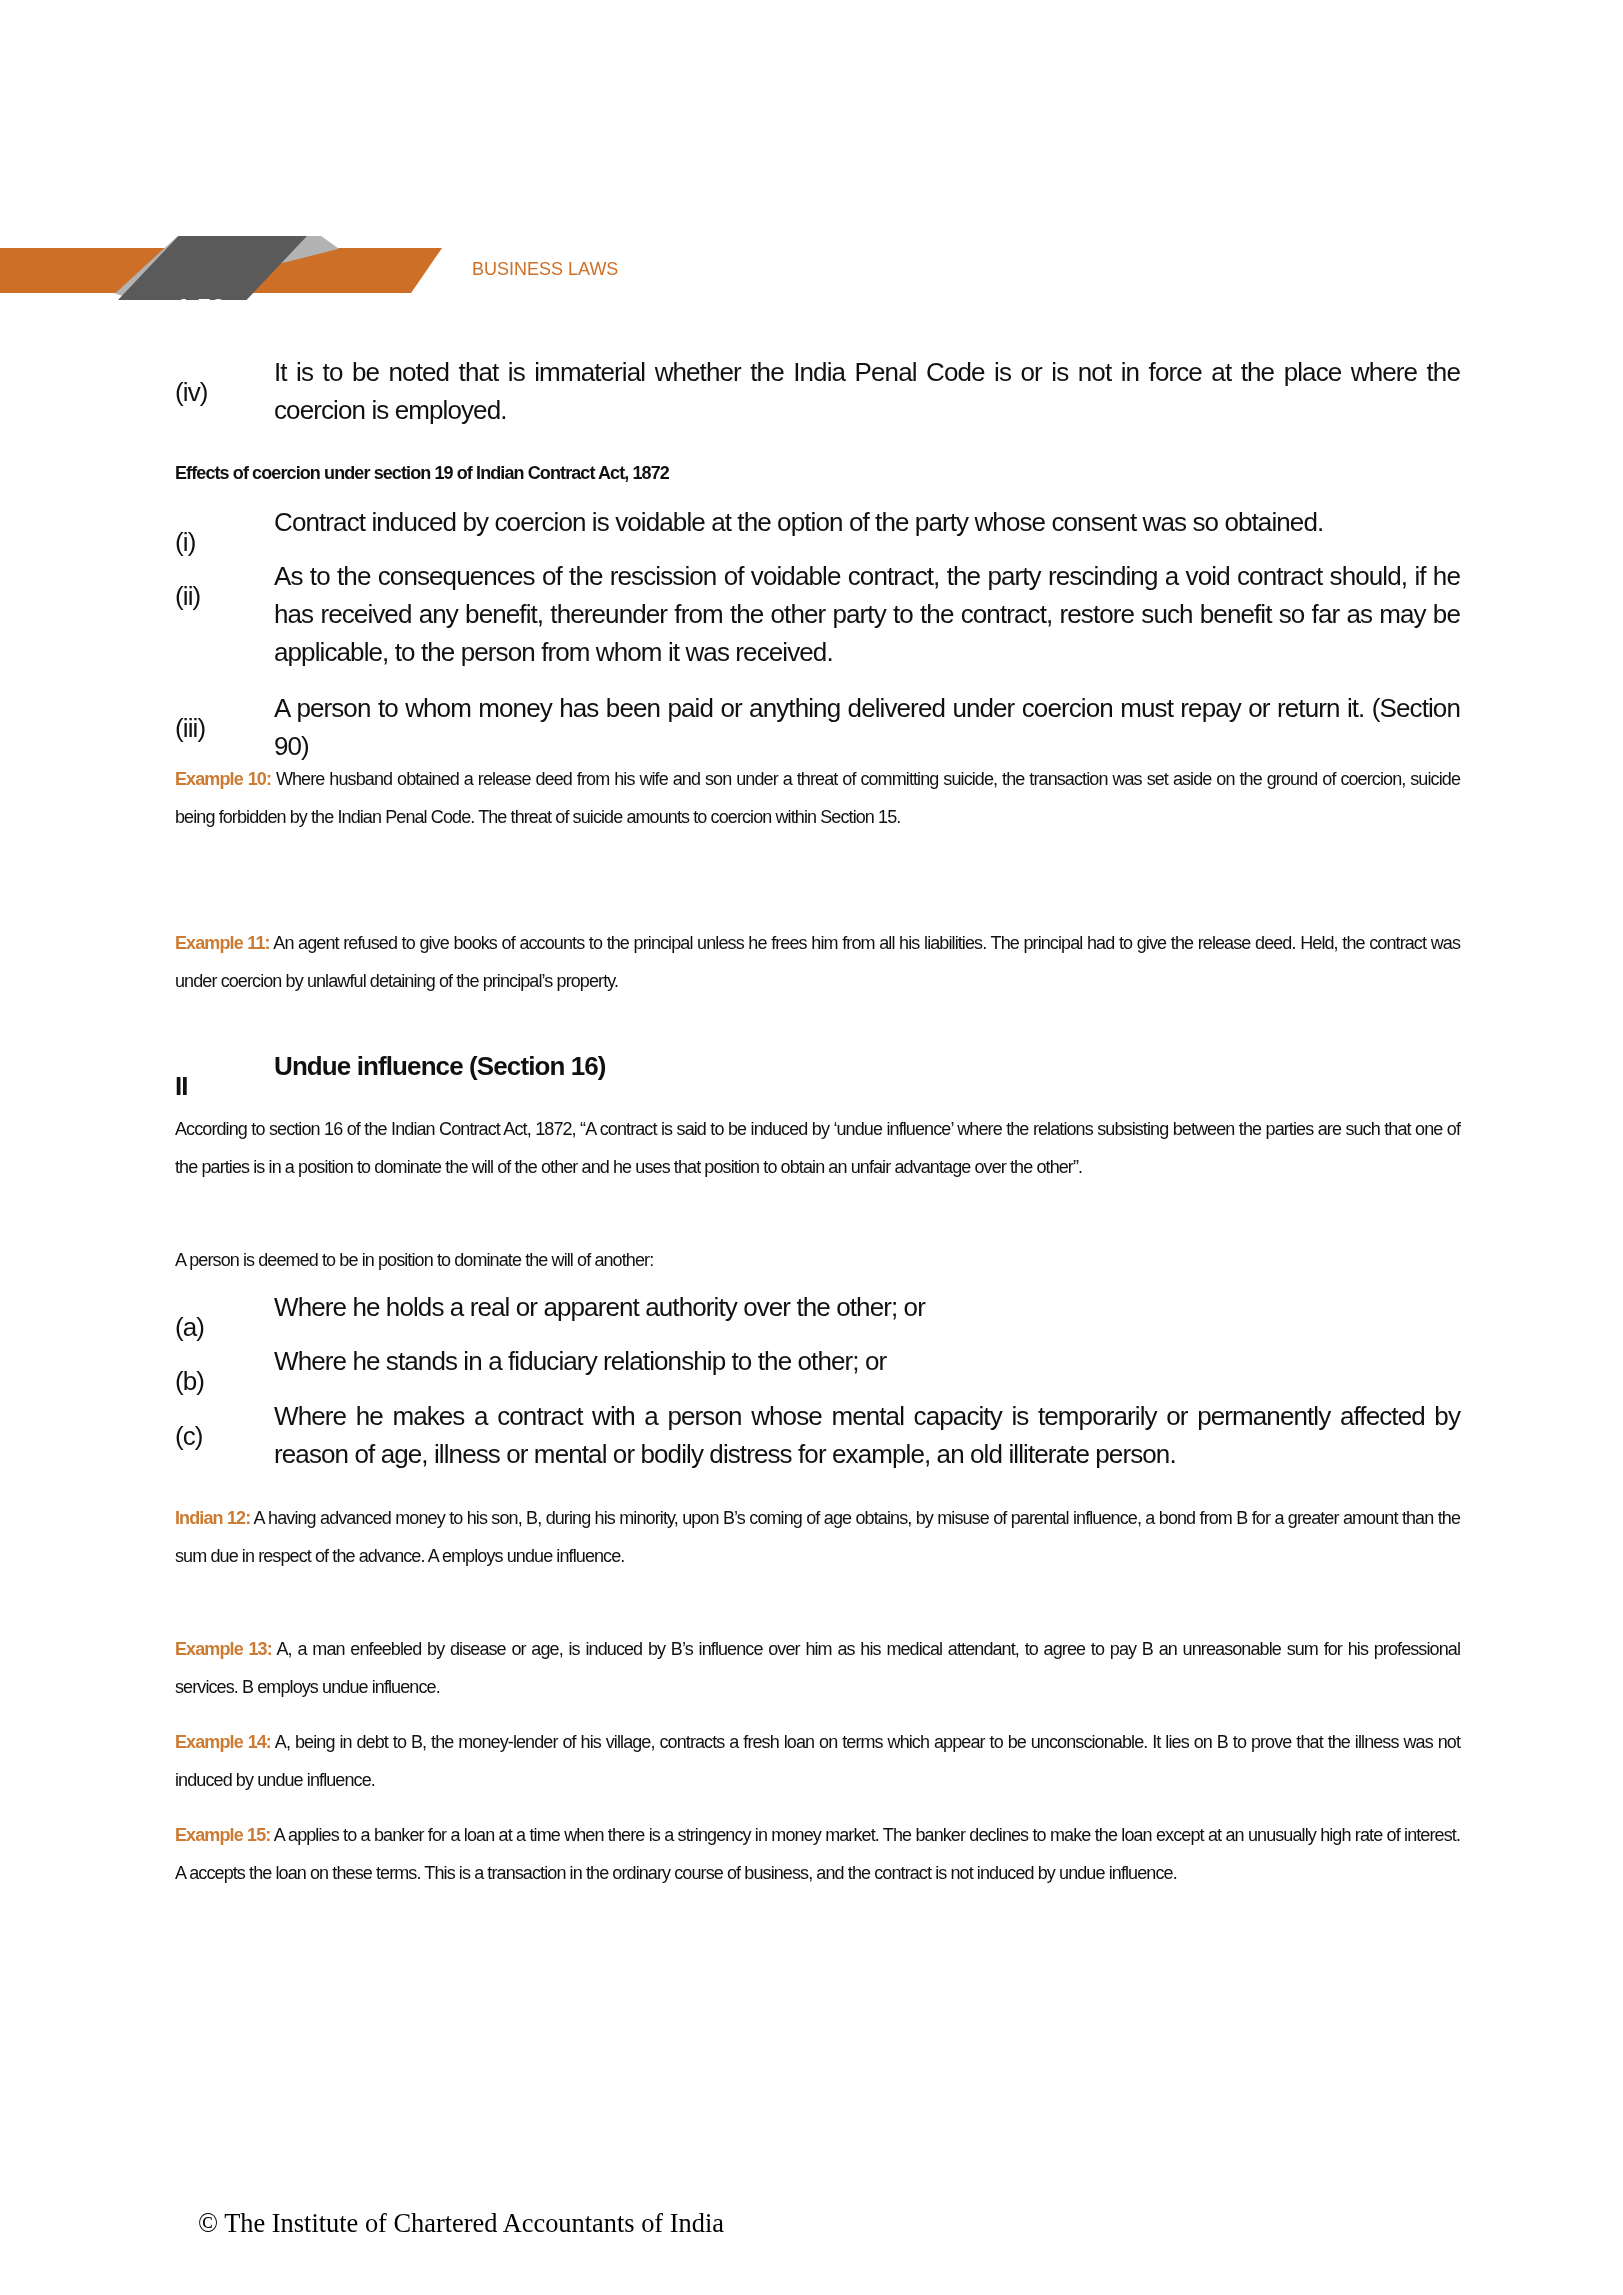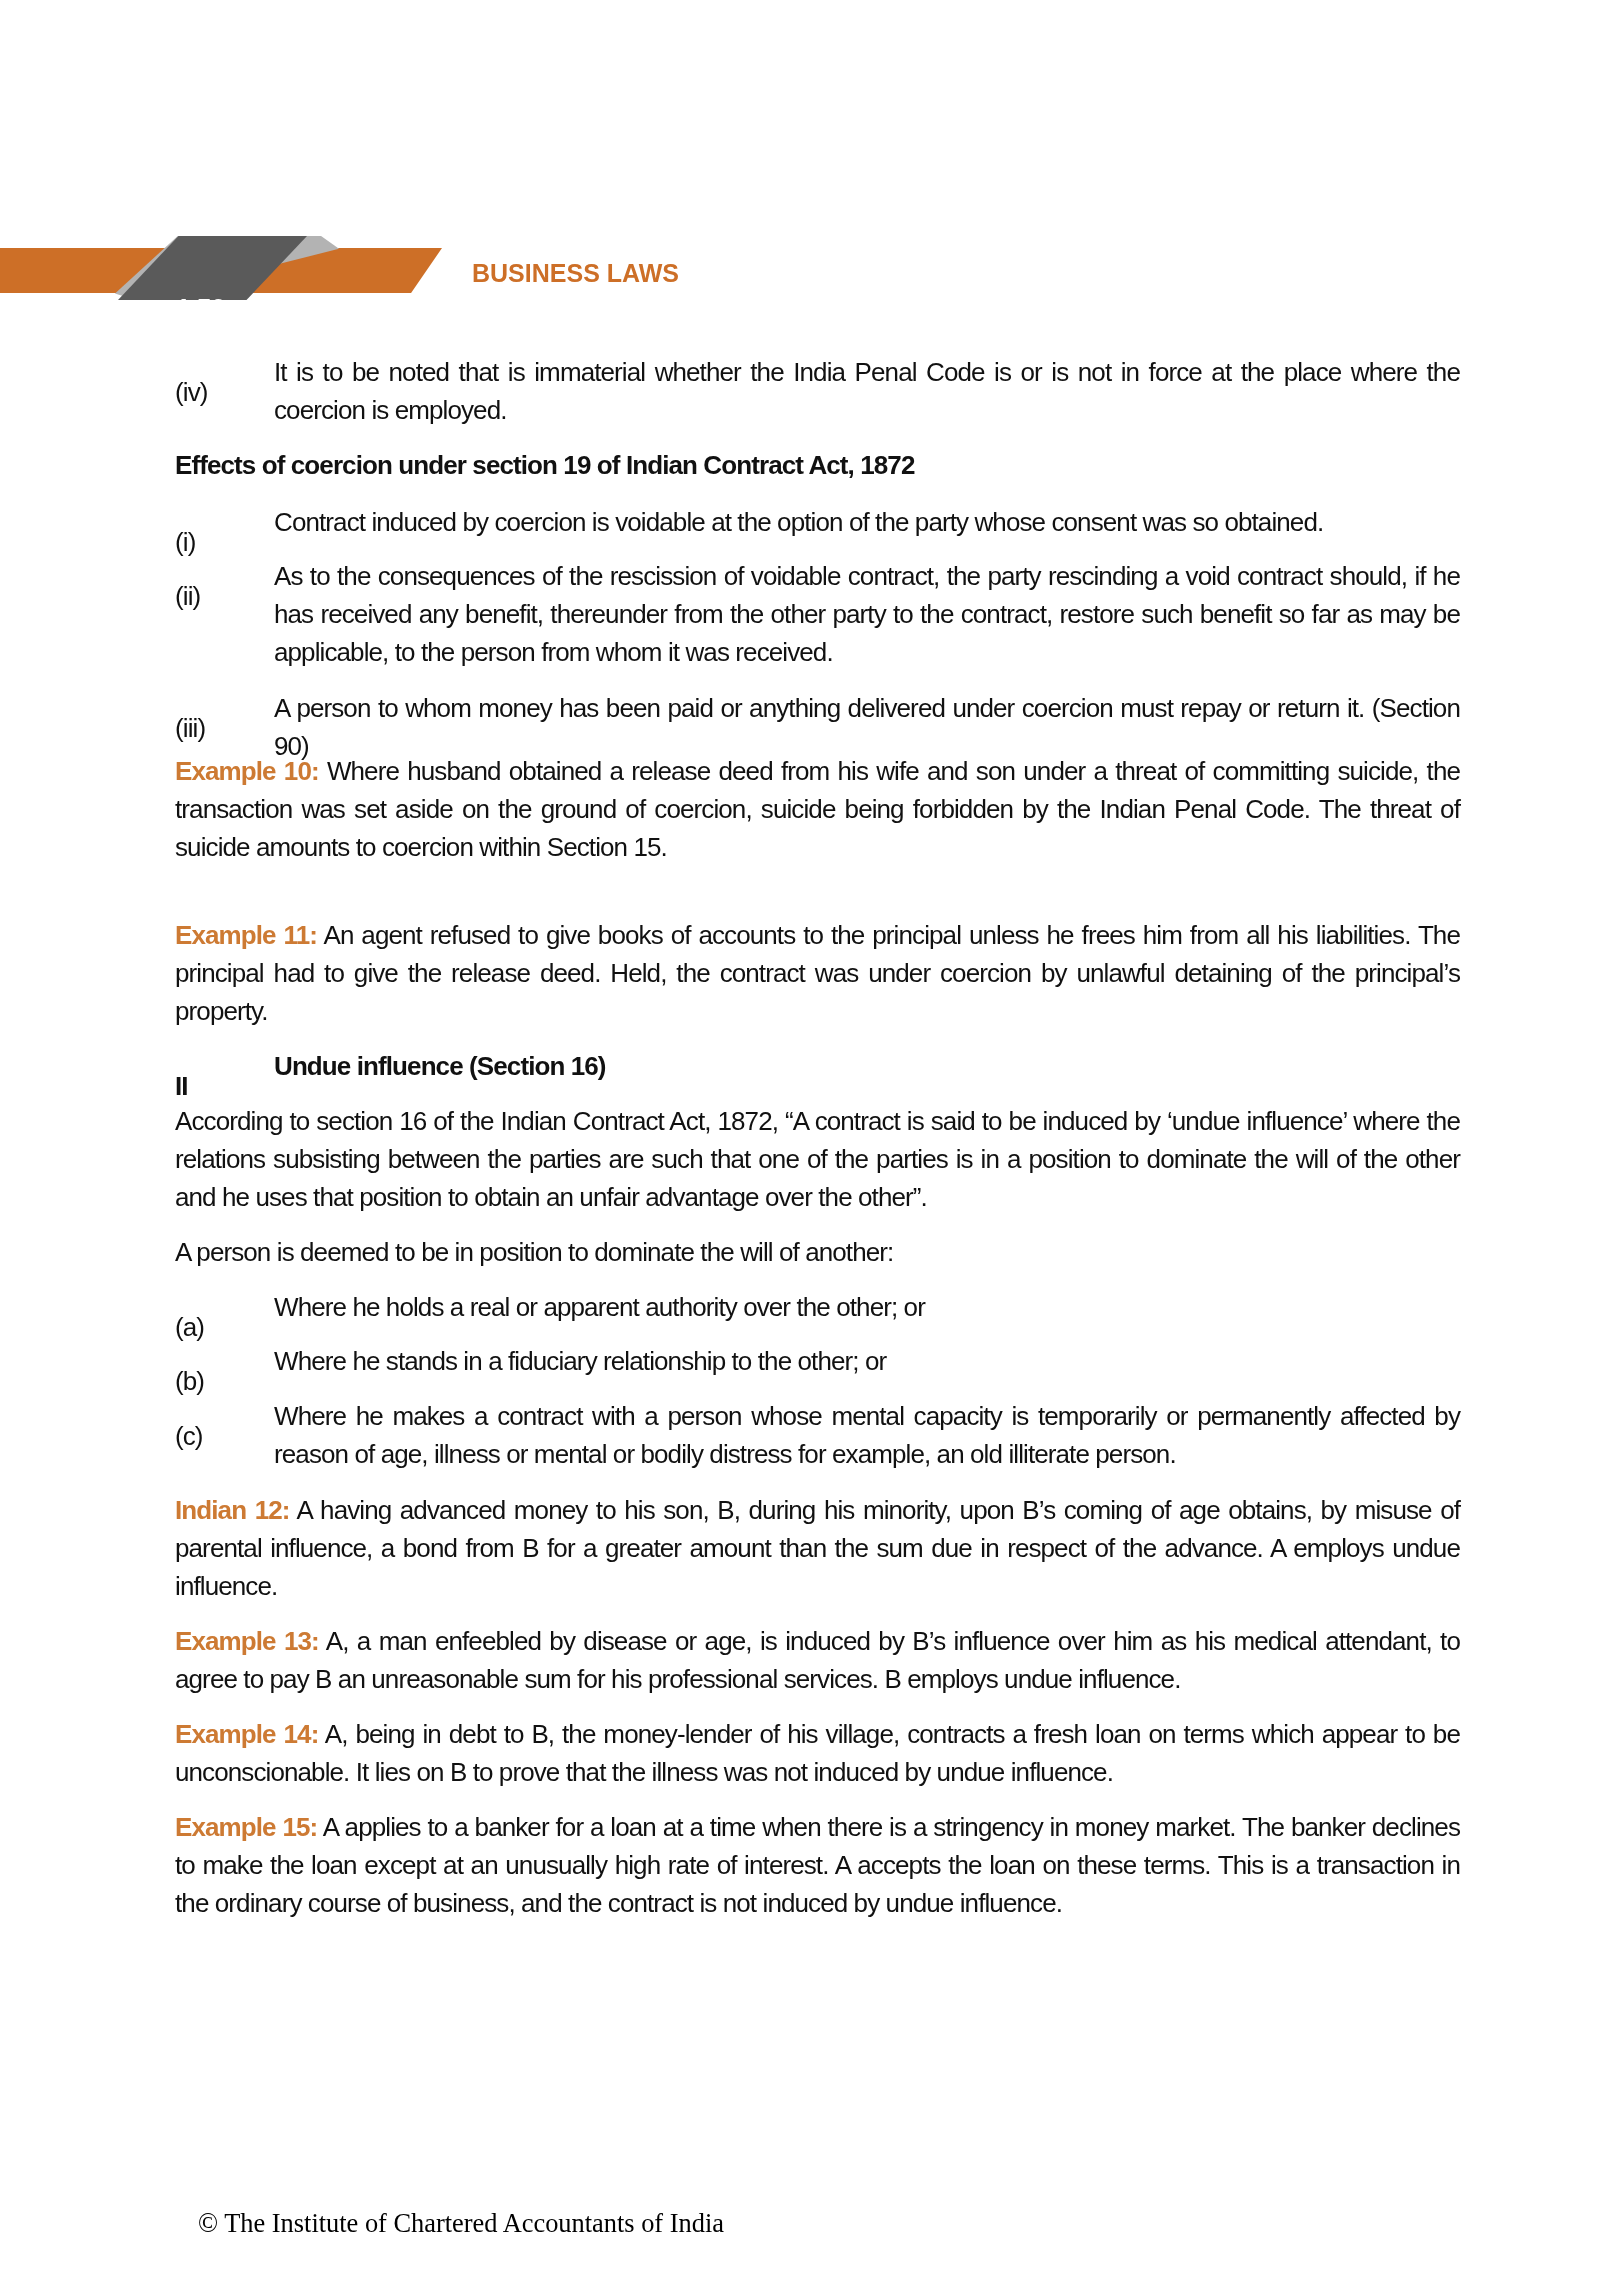--- a/index.html
+++ b/index.html
@@ -7,23 +7,23 @@
          font-family: "Liberation Sans", sans-serif; color: #111; }
   .hdr-band { position: absolute; left: 0; top: 248px; width: 442px; height: 45px;
               background: #cd6f27; clip-path: polygon(0 0, 100% 0, 93% 100%, 0 100%); }
   .hdr-shadow { position: absolute; left: 115px; top: 236px; width: 224px; height: 64px;
                 background: #b3b3b3; clip-path: polygon(28% 0, 92% 0, 100% 20%, 9% 100%, 0 90%); }
   .hdr-box { position: absolute; left: 118px; top: 236px; width: 189px; height: 64px;
              background: #5a5a5a; clip-path: polygon(32% 0, 100% 0, 68% 100%, 0 100%); }
   .page-num { position: absolute; left: 172px; top: 257px; width: 57px; text-align: center;
               color: #fff; font-weight: bold; font-size: 26.4px; letter-spacing: -0.6px; margin-top: 36px; }
   .book-title { position: absolute; left: 472px; top: 259px; color: #cd6f27;
-                font-weight: bold; font-size: 25px; letter-spacing: 0px; }
-  .blk { position: absolute; left: 175px; width: 1285px; font-size: 26px; line-height: 38px;
-         letter-spacing: -0.9px; text-align: justify; }
+                font-weight: normal; font-size: 18px; letter-spacing: 0px; }
+  .blk { position: absolute; left: 175px; width: 1285px; font-size: 18px; line-height: 38px;
+         letter-spacing: -0.9px; text-align: justify; margin-top: 8px; }
   .item { position: absolute; left: 175px; width: 1285px; font-size: 26px; line-height: 38px;
           letter-spacing: -0.9px; }
   .item .mk { position: absolute; left: 0; top: 0; margin-top: 20px; }
   .item .tx { margin-left: 99px; display: block; text-align: justify; }
   .bold { font-weight: bold; }
   .ex { color: #cd7a33; font-weight: bold; }
   .footer { position: absolute; left: 198px; top: 2208px; font-family: "Liberation Serif", serif;
             font-weight: normal; font-size: 26.4px; color: #000; }
 </style>
 </head>

